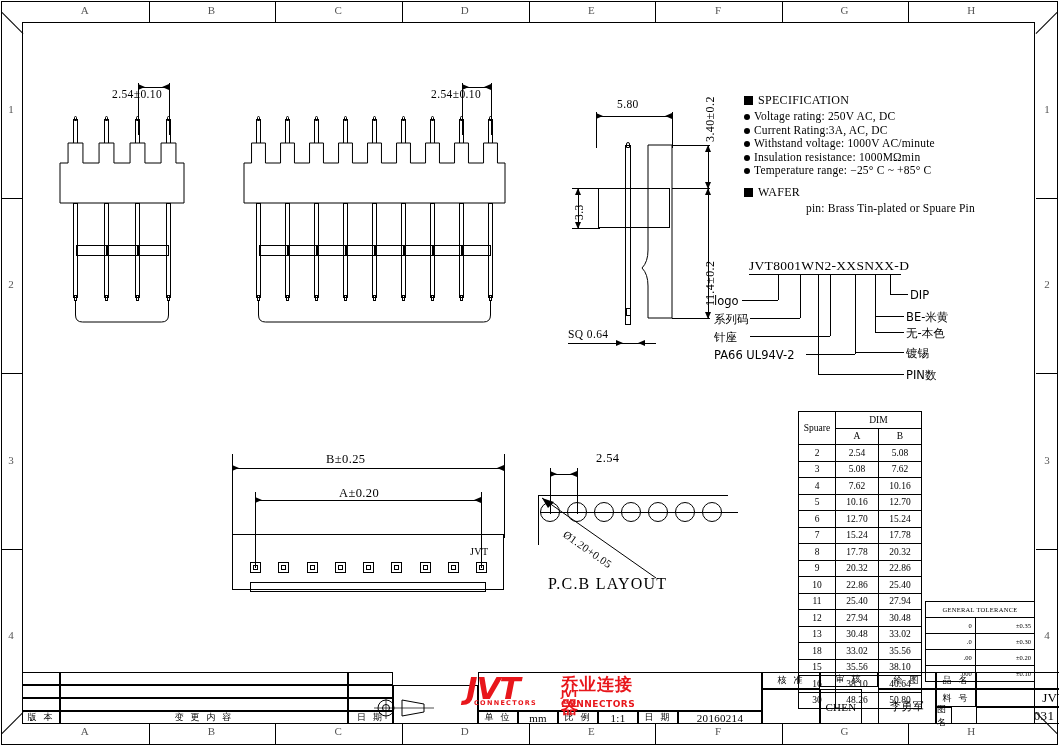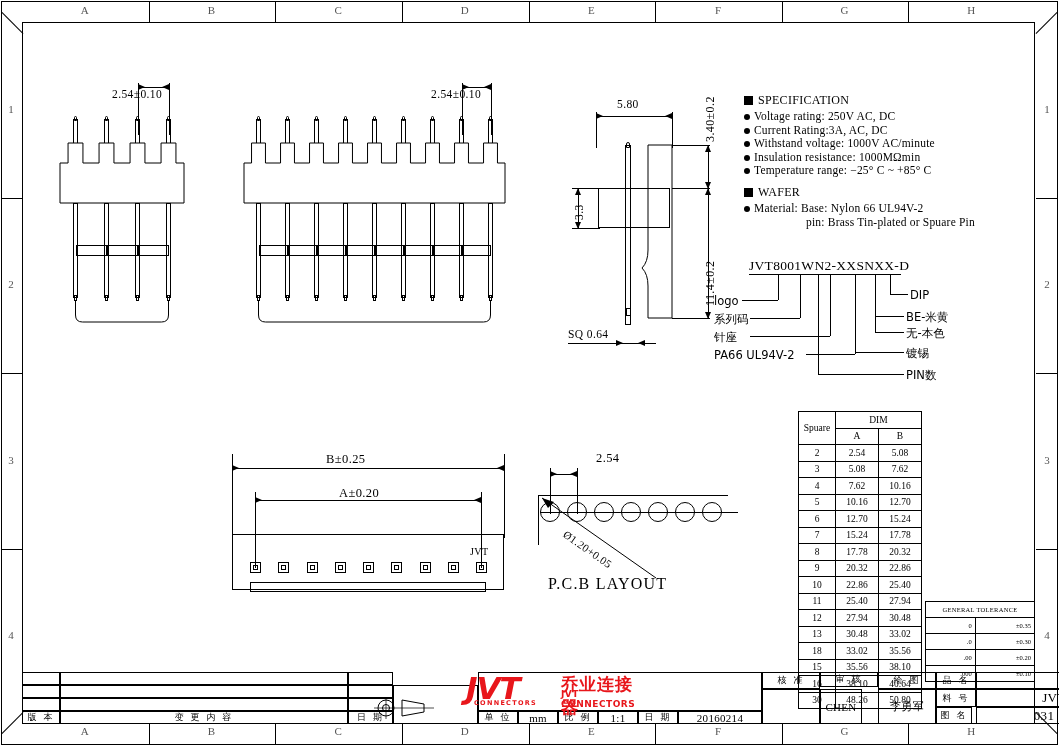--- a/index.html
+++ b/index.html
@@ -323,24 +323,20 @@
         <div class="spec-li">
           <div class="dotm"></div>
           <span>Temperature range: −25° C ~ +85° C</span>
         </div>
       </div>
 
     <div class="spec-h" style="margin-top:9px;">
       <span class="sqm"></span>
       <span>WAFER</span>
     </div>
-    <div class="spec-li">
-      <span class="dotm"></span>
-      <span>Material: Base: Nylon 66 UL94V-2</span>
-    </div>
     <div class="spec-sub">pin: Brass Tin-plated or Spuare Pin</div>
   </div>
 
   <div id="pncall">
     <div id="pnmain">JVT8001WN2-XXSNXX-D</div>
   <div class="cn" style="left: 14px; top: 36px;">logo</div>
       <div class="cl" style="left: 78px; top: 16px; width: 1px; height: 26px;"></div>
       <div class="cl" style="left: 42px; top: 42px; width: 36px; height: 1px;"></div>
       <div class="cn" style="left: 14px; top: 54px;">系列码</div>
       <div class="cl" style="left: 100px; top: 16px; width: 1px; height: 44px;"></div>
@@ -581,21 +577,21 @@
     <div class="cell" style="left:798px;top:0;width:58px;height:15px;">审 核</div>
     <div class="cell" style="left:856px;top:0;width:58px;height:17px;">绘 图</div>
     <div class="cellv" style="left:740px;top:17px;width:58px;height:35px;"></div>
     <div class="cellv" style="left:798px;top:17px;width:42px;height:35px;">CHEN</div>
     <div class="cellv" style="left:856px;top:17px;width:58px;height:35px;font-family:'DejaVu Sans',sans-serif;font-size:11px;">李勇军</div>
 
     <div class="cell" style="left:914px;top:0;width:40px;height:17px;">品 名</div>
     <div class="cellv" style="left:954px;top:0;width:287px;height:17px;font-size:8px;letter-spacing:0;">MOLEX2510 2.54 180° WAFER</div>
     <div class="cell" style="left:914px;top:17px;width:40px;height:18px;">料 号</div>
     <div class="cellv big" style="left:954px;top:17px;width:287px;height:18px;">JVT8001WN2-XXSNXX-D</div>
-    <div class="cell" style="left:914px;top:35px;width:36px;height:17px;">图 名</div>
+    <div class="cell" style="left:914px;top:35px;width:16px;height:17px;">图 名</div>
     <div class="cellv big" style="left:954px;top:35px;width:136px;height:17px;">031</div>
 
   </div>
 
   <div id="proj">
     <svg width="66" height="26" viewBox="0 0 66 26">
       <circle cx="14" cy="13" r="8" fill="none" stroke="#000" stroke-width="1"></circle>
       <circle cx="14" cy="13" r="3.5" fill="none" stroke="#000" stroke-width="1"></circle>
       <line x1="2" y1="13" x2="62" y2="13" stroke="#000" stroke-width=".7"></line>
       <line x1="14" y1="2" x2="14" y2="24" stroke="#000" stroke-width=".7"></line>

